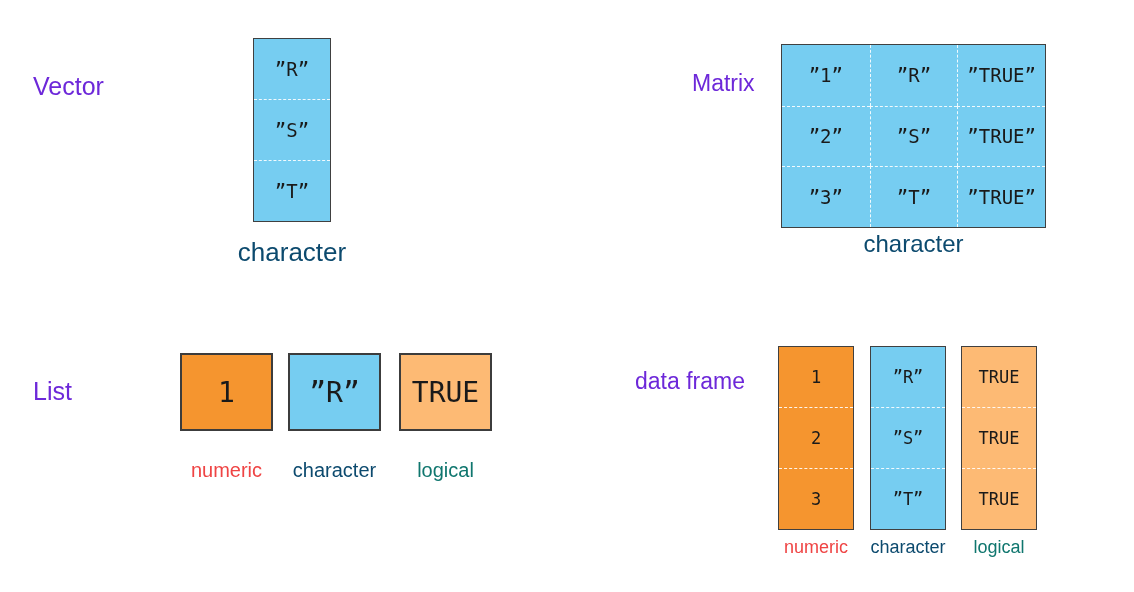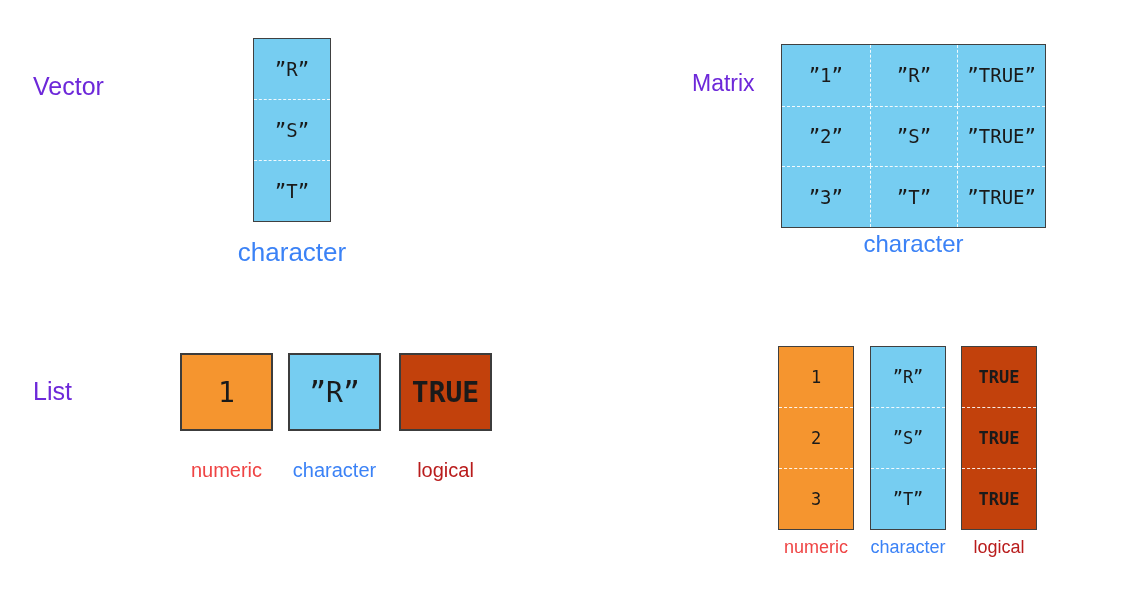--- a/index.html
+++ b/index.html
@@ -19,25 +19,25 @@
   .type-label {
     position: absolute;
     text-align: center;
     white-space: nowrap;
   }
   .mono { font-family: "DejaVu Sans Mono", monospace; color: #1a1a1a; }
 
   
   .fill-blue   { background: #76CDF1; }
   .fill-orange { background: #F5952F; }
-  .fill-green  { background: #c2410c; font-weight: bold; }
+  .fill-green  { background: #fdba74; }
 
-  .t-blue   { color: #3b82f6; }
+  .t-blue   { color: #0c4a6e; }
   .t-orange { color: #ef4444; }
-  .t-green  { color: #b91c1c; }
+  .t-green  { color: #0f766e; }
 
   
   .col {
     position: absolute;
     border: 1px solid #404040;
     display: flex;
     flex-direction: column;
     box-sizing: border-box;
   }
   .col .cell {
@@ -122,20 +122,21 @@
     <span class="mono fs-list">”R”</span>
   </div>
   <div class="list-box fill-green" style="left:399px; top:353px;">
     <span class="mono fs-list">TRUE</span>
   </div>
 
   <div class="type-label t-orange" style="left:170px; top:459px; width:113px; font-size:20px;">numeric</div>
   <div class="type-label t-blue" style="left:278px; top:459px; width:113px; font-size:20px;">character</div>
   <div class="type-label t-green" style="left:389px; top:459px; width:113px; font-size:20px;">logical</div>
 
+  <div class="sec-title" style="left:635px; top:368px; font-size:23px;">data frame</div>
 
   <div class="col fill-orange" style="left:778px; top:346px; width:76px; height:184px;">
     <div class="cell mono fs-df">1</div>
     <div class="cell mono fs-df">2</div>
     <div class="cell mono fs-df">3</div>
   </div>
   <div class="col fill-blue" style="left:870px; top:346px; width:76px; height:184px;">
     <div class="cell mono fs-df">”R”</div>
     <div class="cell mono fs-df">”S”</div>
     <div class="cell mono fs-df">”T”</div>

